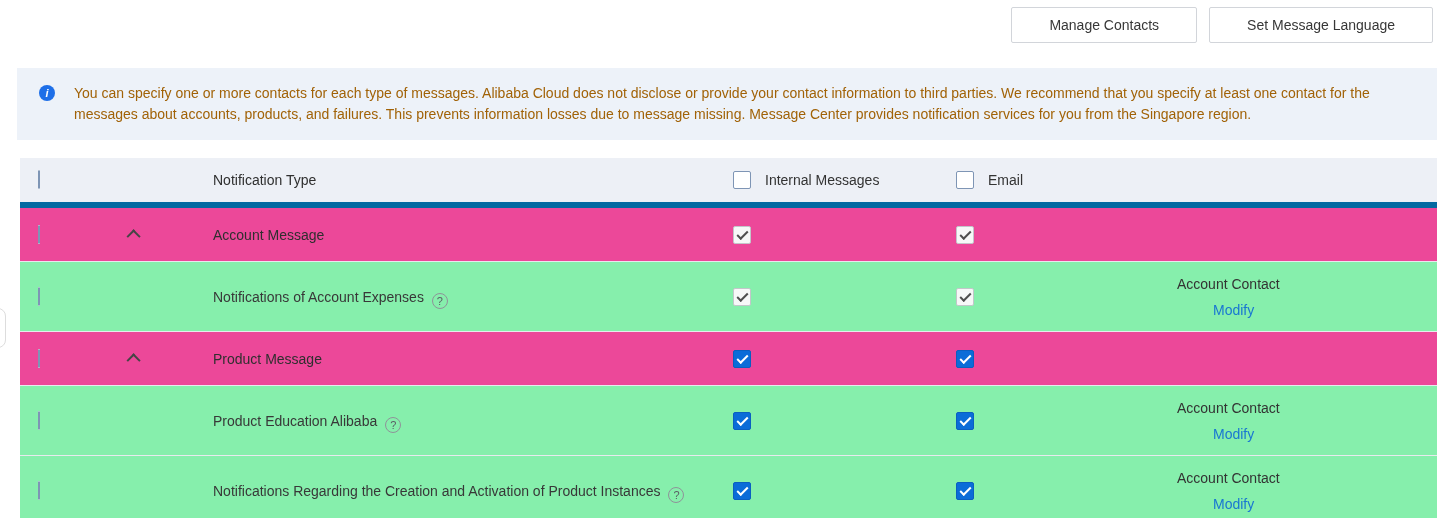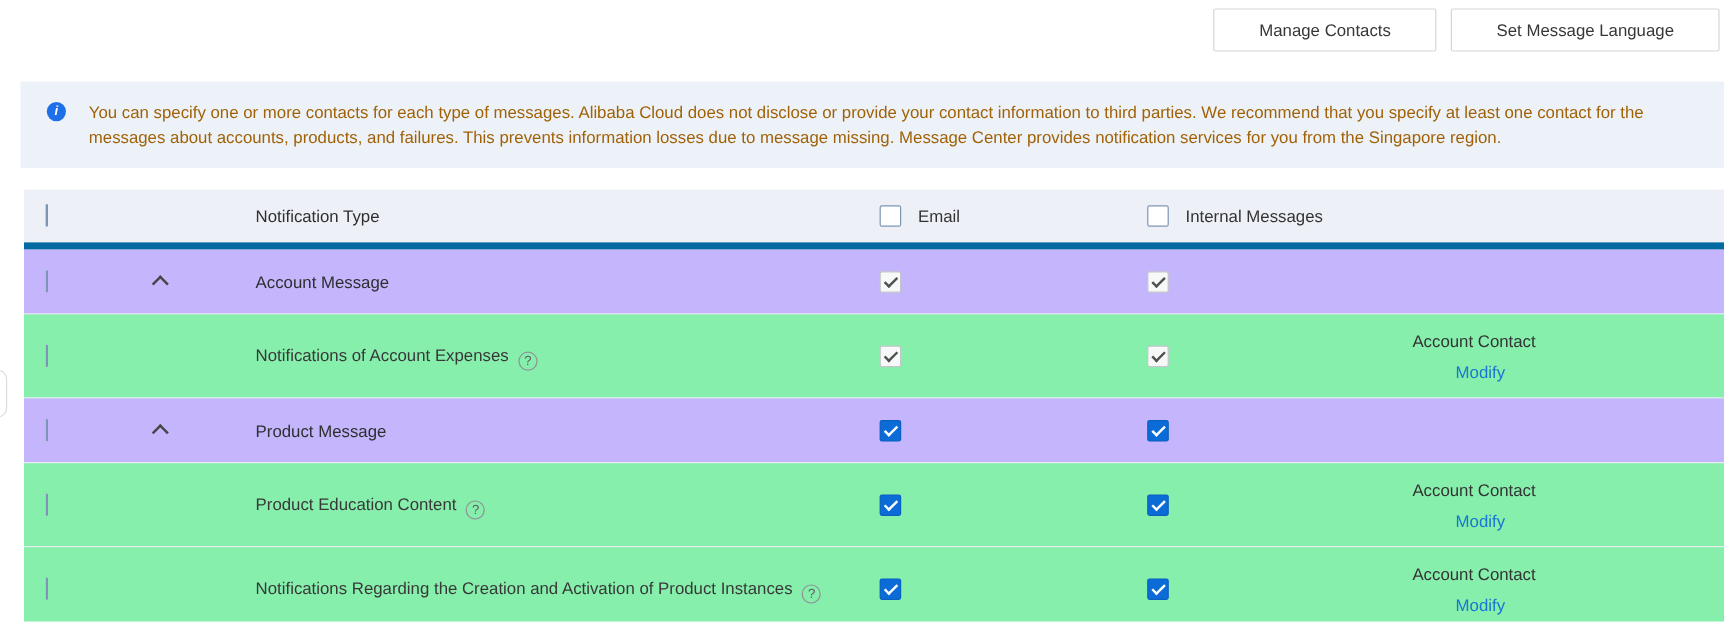--- a/index.html
+++ b/index.html
@@ -20,21 +20,21 @@
   .info-icon { flex:0 0 16px; width:16px; height:16px; margin-top:2px; border-radius:50%;
     background:#1e6fe8; color:#fff; font-size:11px; font-weight:bold; font-style:italic;
     text-align:center; line-height:16px; }
   .banner-text { margin-left:19px; font-size:14px; line-height:21px; color:#a16207; }
 
   
   .table { margin:18px 0 0 20px; }
   .trow { display:grid; grid-template-columns:36px 157px 510px 223px 221px 1fr;
     align-items:center; border-bottom:1px solid #e8eaee; }
   .trow.head  { height:50px; background:#edf0f6; border-bottom:6px solid #0369a1; }
-  .trow.group { height:54px; background:#c4b5fd; }
+  .trow.group { height:54px; background:#ec4899; }
   .trow.item  { height:70px; background:#86efac; }
 
   .cell-select { padding-left:18px; }
   .cell-caret  { display:flex; justify-content:center; }
   .cell-type   { font-size:14px; color:#383838; padding-right:24px; line-height:24px; }
   .trow.head .cell-type, .trow.group .cell-type { color:#2f2f2f; }
   .cell-check  { padding-left:10px; display:flex; align-items:center; gap:14px; }
   .cell-contact{ padding-left:10px; font-size:14px; line-height:18px; align-self:center; }
   .head-label  { font-size:14px; color:#333; }
   .contact-name { color:#333; margin-bottom:8px; }
@@ -81,25 +81,25 @@
 </div>
 
 <div class="table">
 
   <div class="trow head">
     <div class="cell-select"><span class="cb cb-off"></span></div>
     <div class="cell-caret"></div>
     <div class="cell-type head-label">Notification Type</div>
     <div class="cell-check">
       <span class="cb cb-off"></span>
-      <span class="head-label">Email</span>
+      <span class="head-label">Internal Messages</span>
     </div>
     <div class="cell-check">
       <span class="cb cb-off"></span>
-      <span class="head-label">Internal Messages</span>
+      <span class="head-label">Email</span>
     </div>
   </div>
 
   <div class="trow group">
     <div class="cell-select"><span class="cb cb-off"></span></div>
     <div class="cell-caret">
         <span class="caret-up"></span>
       </div>
     <div class="cell-type">Account Message</div>
     <div class="cell-check">
@@ -141,21 +141,21 @@
     <div class="cell-check">
         <span class="cb cb-on"></span>
       </div>
     <div class="cell-contact"></div>
   </div>
 
   <div class="trow item">
     <div class="cell-select"><span class="cb cb-off"></span></div>
     <div class="cell-caret"></div>
     <div class="cell-type">
-      <span>Product Education Content</span><span class="help"></span>
+      <span>Product Education Alibaba</span><span class="help"></span>
     </div>
     <div class="cell-check">
         <span class="cb cb-on"></span>
       </div>
     <div class="cell-check">
         <span class="cb cb-on"></span>
       </div>
     <div class="cell-contact">
       <div class="contact-name">Account Contact</div>
       <a class="link">Modify</a>

